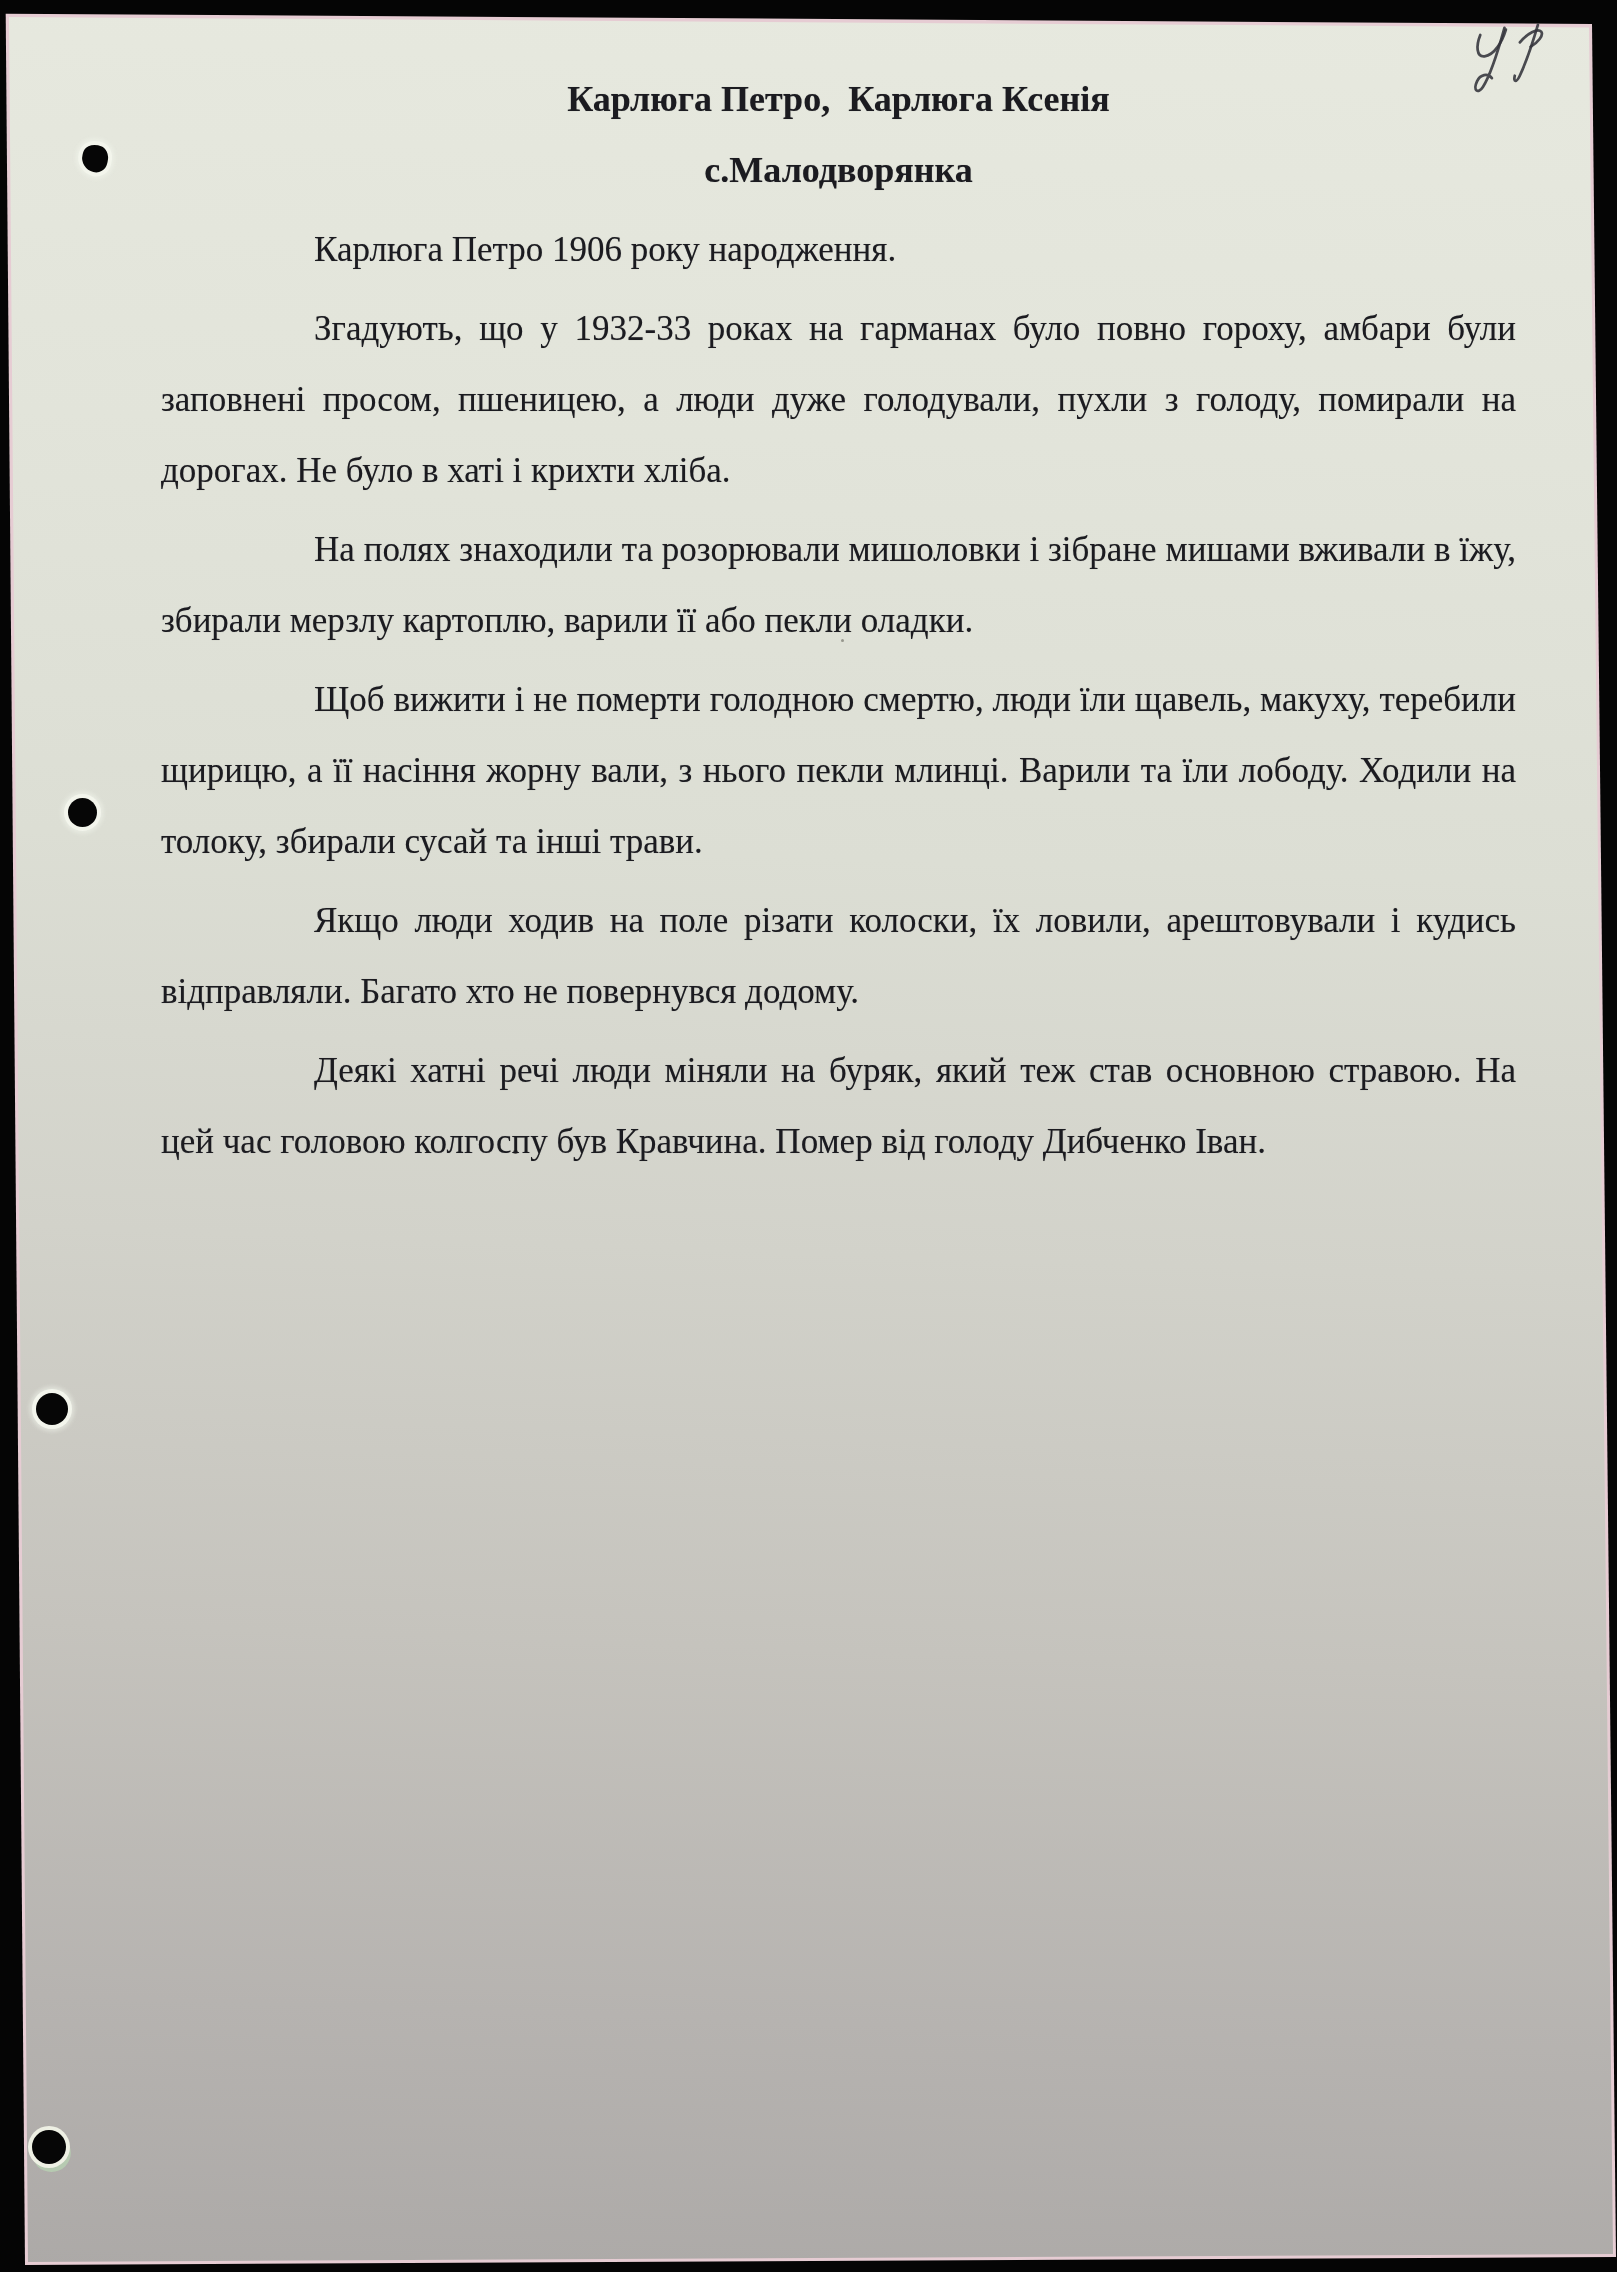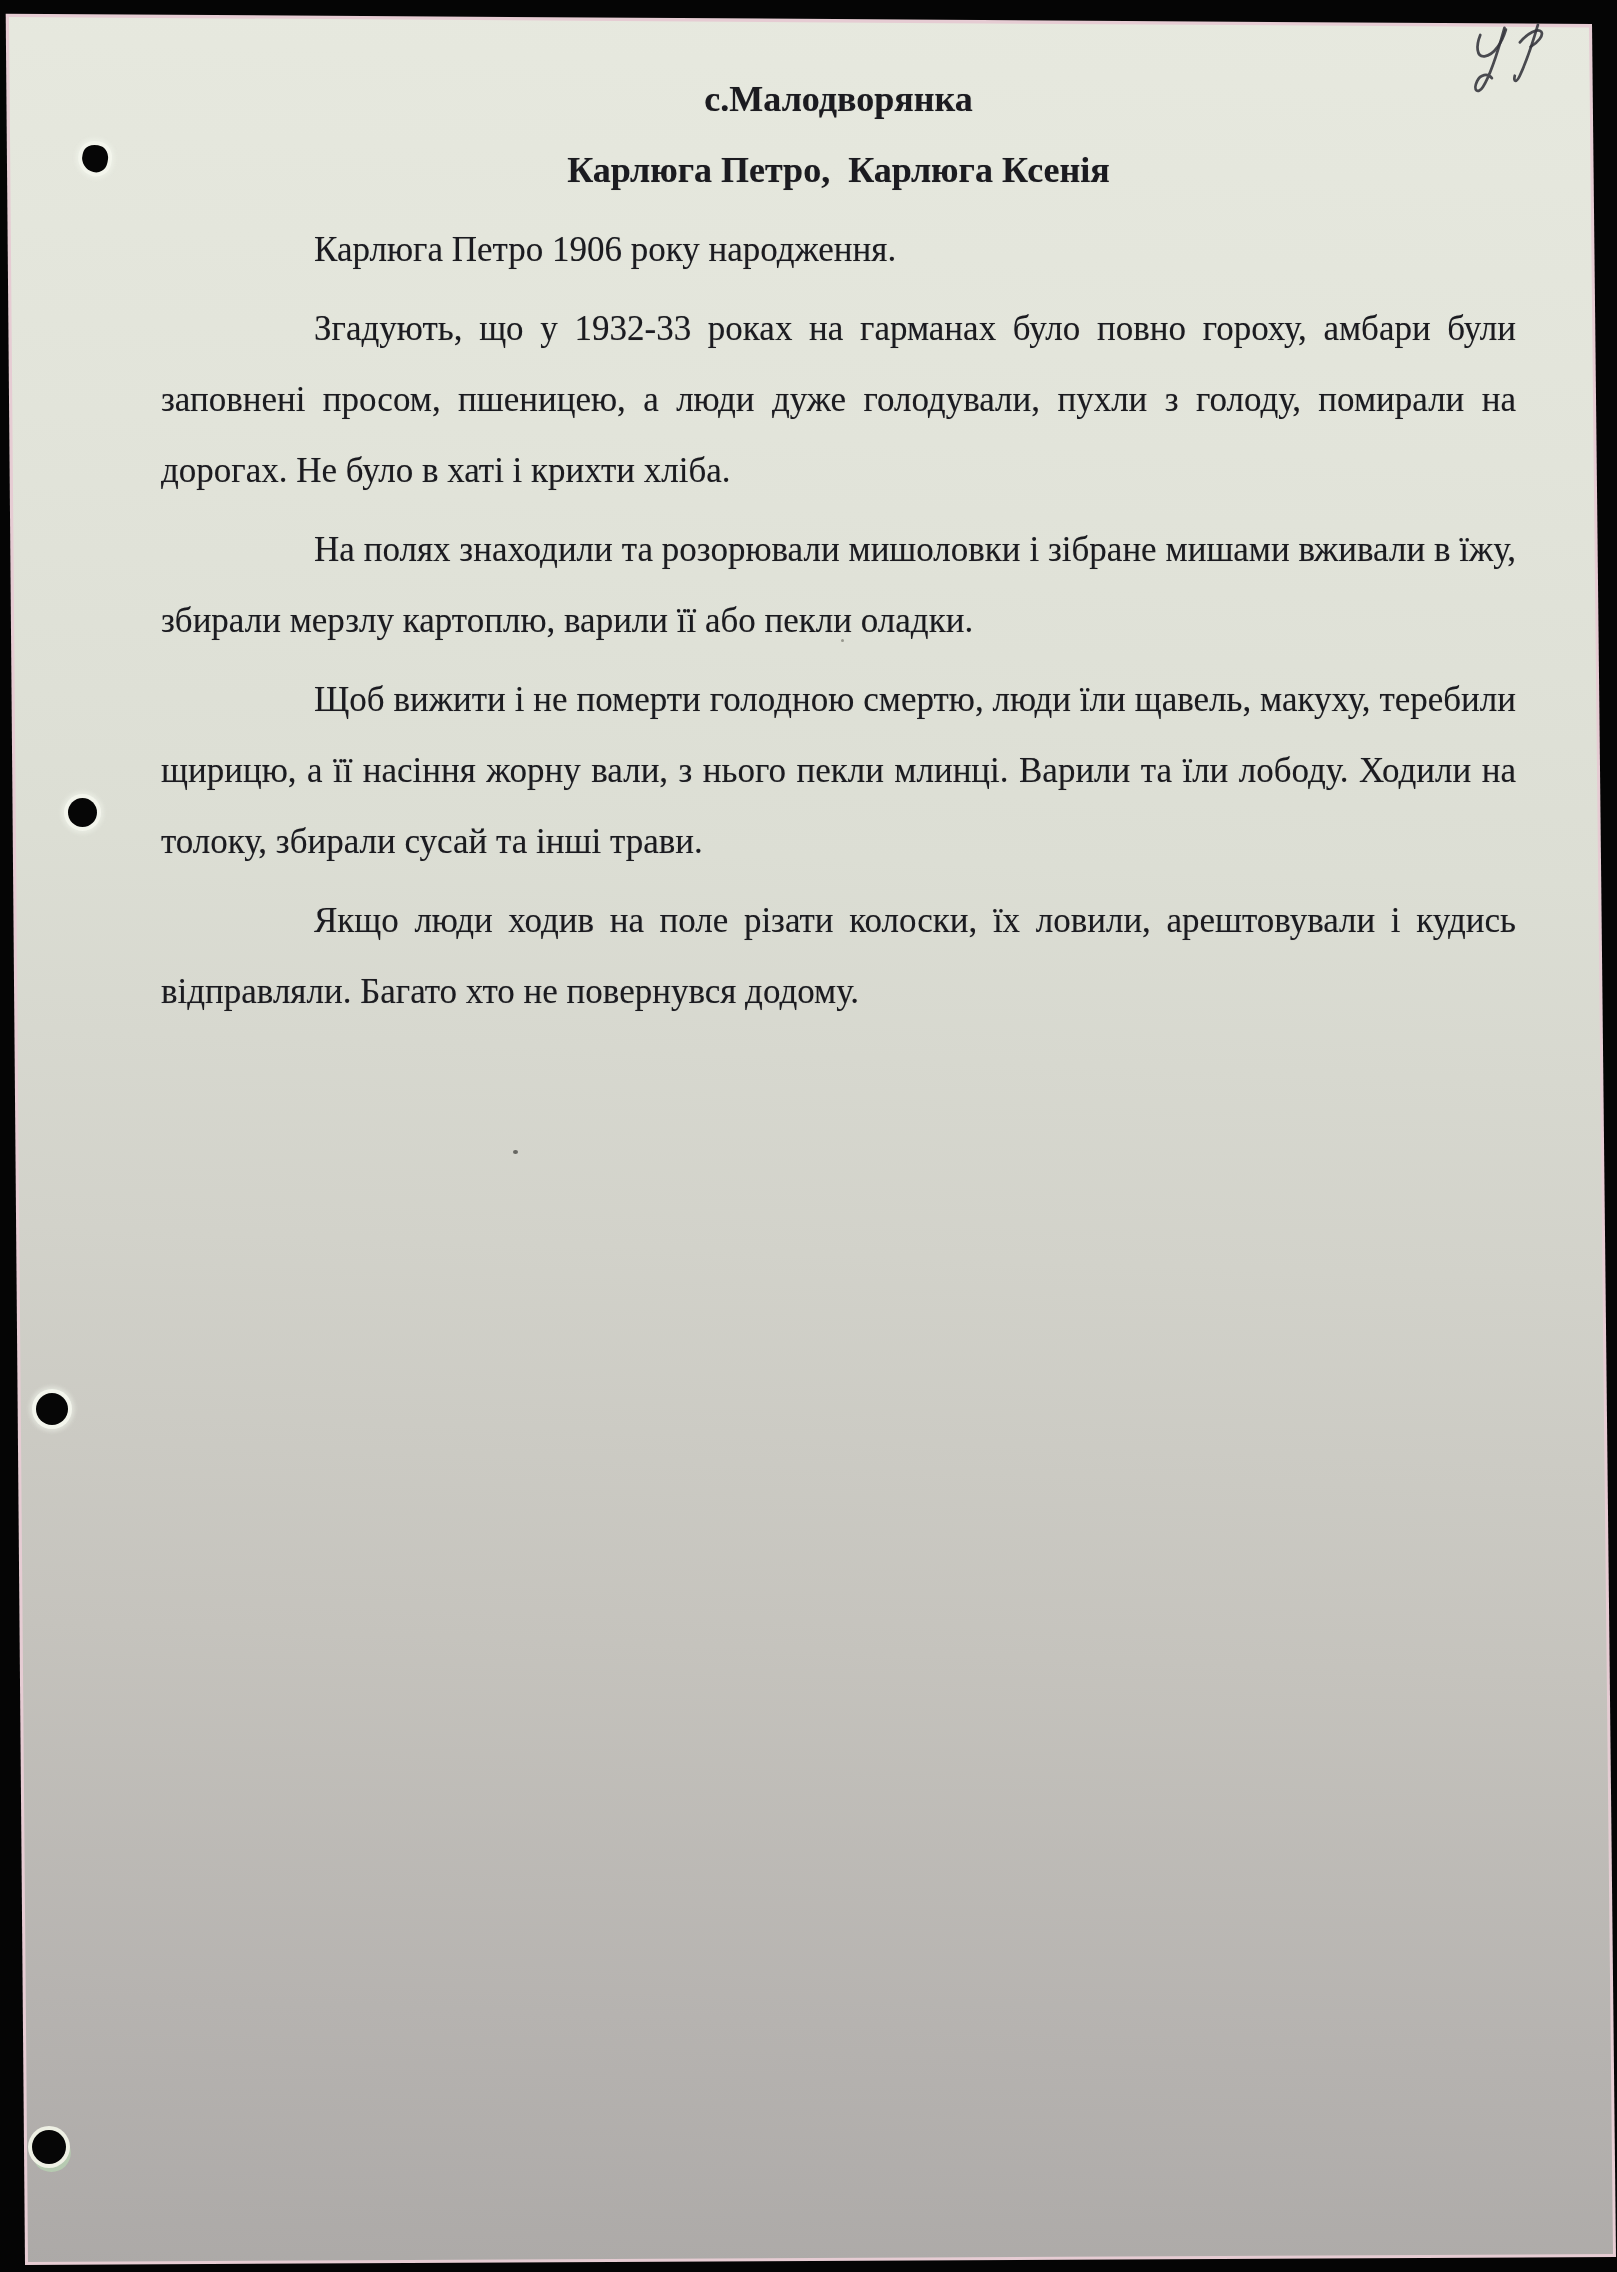--- a/index.html
+++ b/index.html
@@ -81,25 +81,26 @@
 
     <div class="hole hole-1"></div>
     <div class="hole hole-2"></div>
     <div class="hole hole-3"></div>
     <div class="hole hole-4"></div>
 
     <div class="speck speck-1"></div>
     <div class="speck speck-2"></div>
 
     <div class="textcol">
+      <div class="title-line">Карлюга Петро,  Карлюга Ксенія</div>
       <div class="title-line">с.Малодворянка</div>
-      <div class="title-line">Карлюга Петро,  Карлюга Ксенія</div>
 
       <p class="body-par">Карлюга Петро 1906 року народження.</p>
       <p class="body-par">Згадують, що у 1932-33 роках на гарманах було повно гороху, амбари були заповнені просом, пшеницею, а люди дуже голодували, пухли з голоду, помирали на дорогах. Не було в хаті і крихти хліба.</p>
       <p class="body-par">На полях знаходили та розорювали мишоловки і зібране мишами вживали в їжу, збирали мерзлу картоплю, варили її або пекли оладки.</p>
       <p class="body-par">Щоб вижити і не померти голодною смертю, люди їли щавель, макуху, теребили щирицю, а її насіння жорну вали, з нього пекли млинці. Варили та їли лободу. Ходили на толоку, збирали сусай та інші трави.</p>
       <p class="body-par">Якщо люди ходив на поле різати колоски, їх ловили, арештовували і кудись відправляли. Багато хто не повернувся додому.</p>
+      <p class="body-par">Деякі хатні речі люди міняли на буряк, який теж став основною стравою. На цей час головою колгоспу був Кравчина. Помер від голоду Дибченко Іван.</p>
     </div>
 
   </div>
 </div>
 
 
 </body></html>

